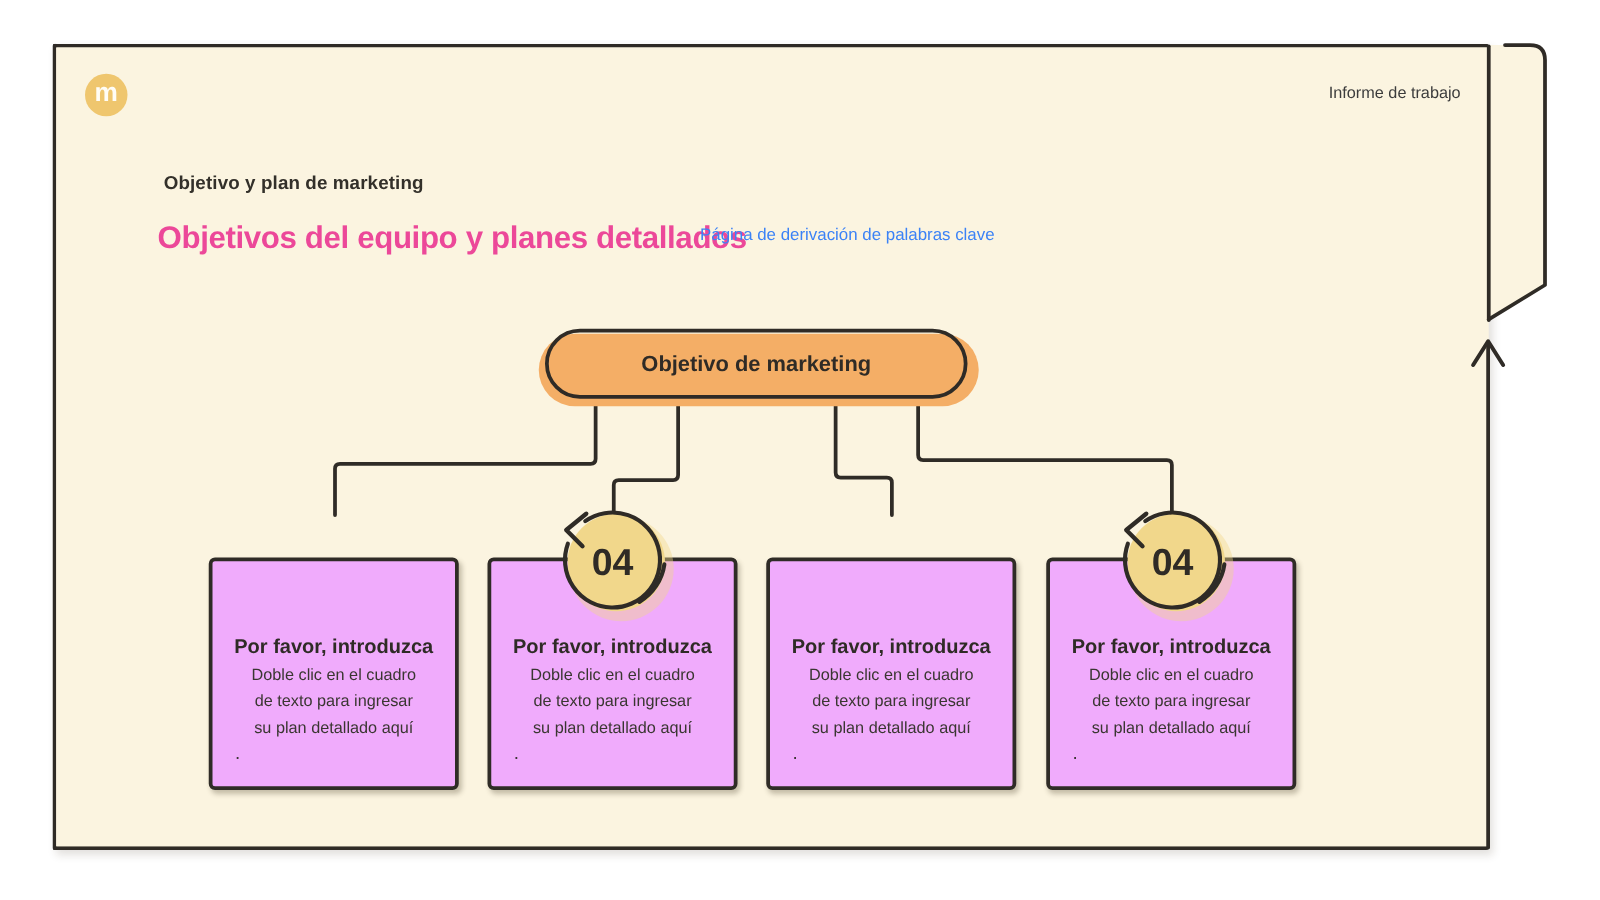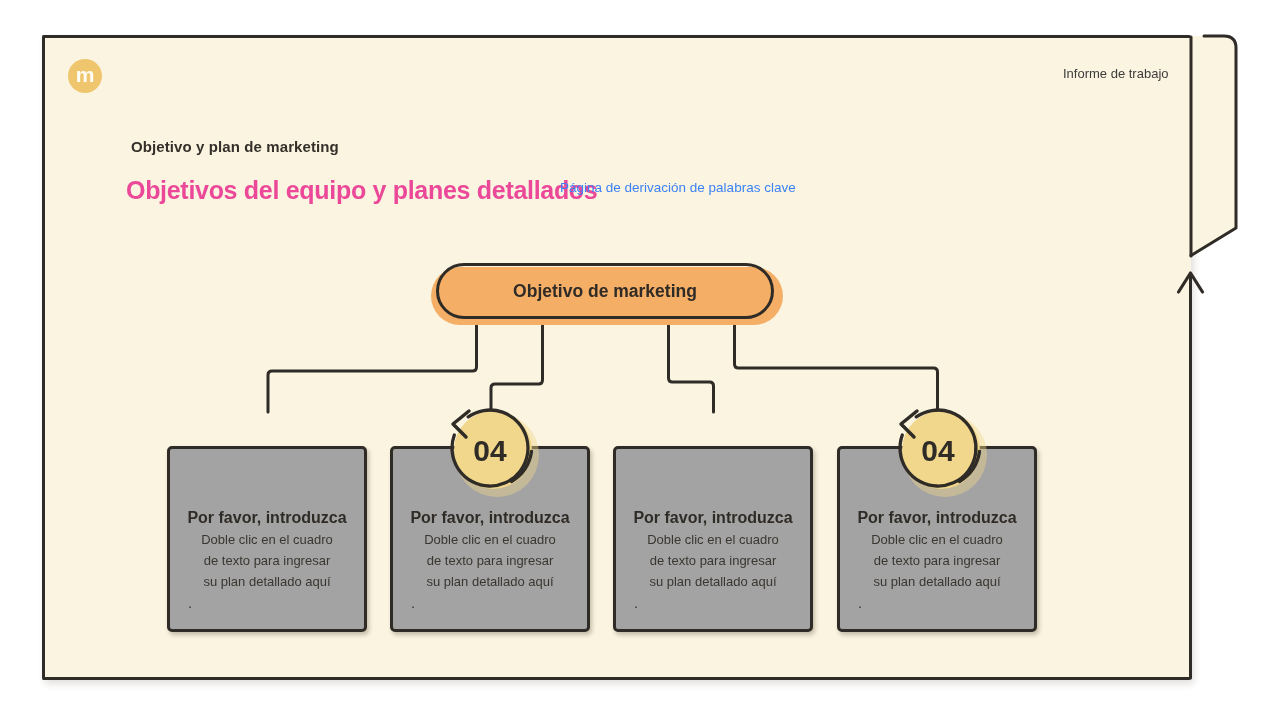--- a/index.html
+++ b/index.html
@@ -56,21 +56,21 @@
   .pill-outline {
     position: absolute; left: 436px; top: 263px; width: 338px; height: 56px;
     border: 3px solid #2f2b26; border-radius: 28px;
     display: flex; align-items: center; justify-content: center;
   }
   .pill-outline span { font-size: 17.5px; font-weight: bold; color: #2f2b26; padding-top: 1px; }
 
   
   .card {
     position: absolute; top: 446px; width: 200px; height: 186px;
-    background: #a3a3a3; border: 3px solid #2f2b26; border-radius: 5px;
+    background: #f0abfc; border: 3px solid #2f2b26; border-radius: 5px;
     box-shadow: 2px 3px 4px rgba(70, 58, 35, 0.30);
     padding: 58px 12px 0 12px;
   }
   .card .heading {
     font-size: 16px; font-weight: bold; line-height: 22px;
     text-align: center; color: #2f2b26; white-space: nowrap;
   }
   .card .body-line {
     font-size: 13px; line-height: 21px; text-align: center; color: #3a3631; white-space: nowrap;
   }

